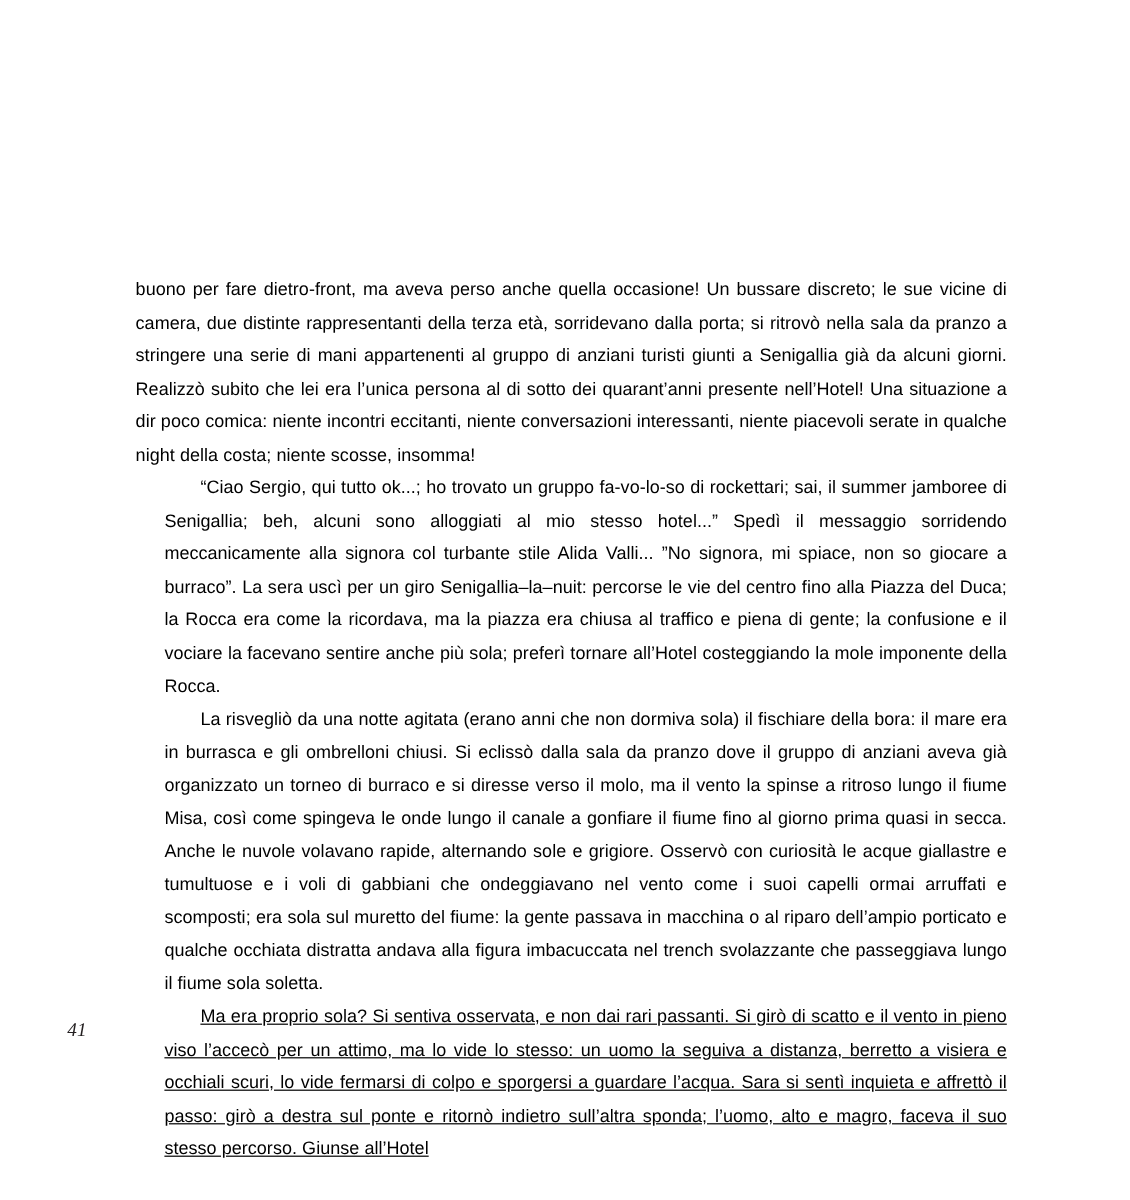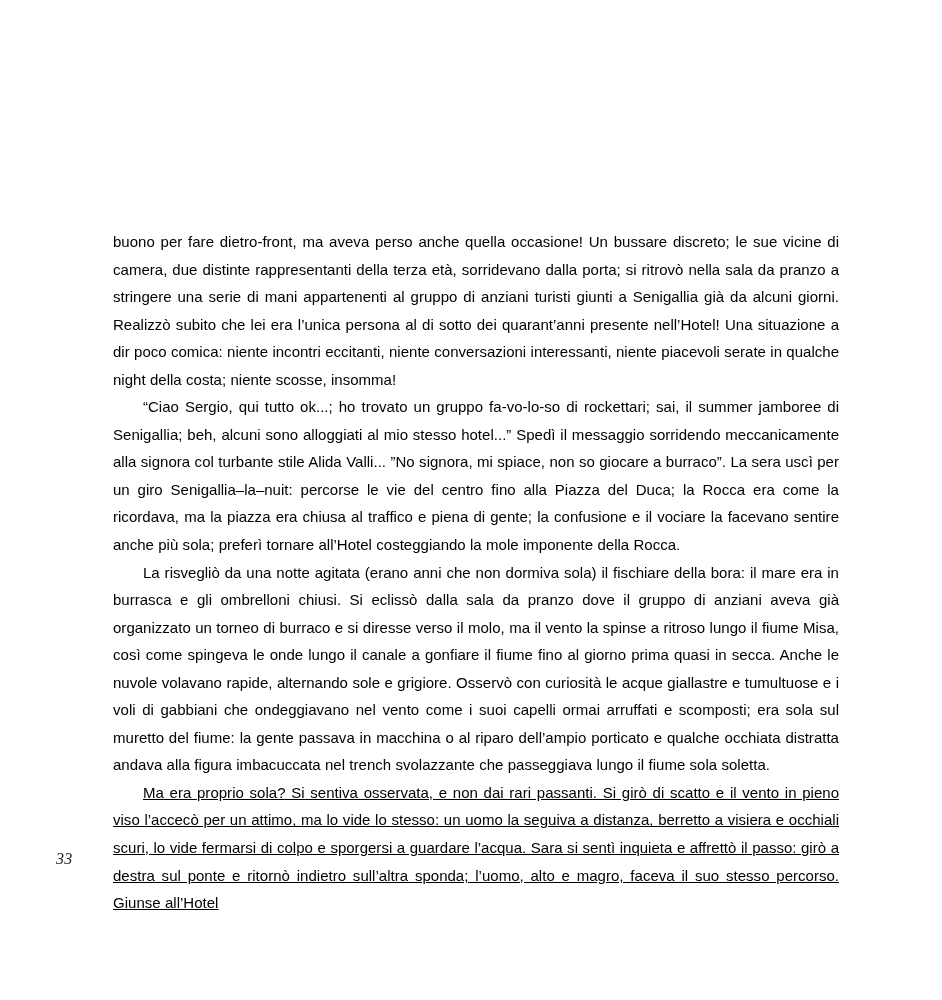--- a/index.html
+++ b/index.html
@@ -63,39 +63,40 @@
   }
 
   
   .textblock p.cont {
     text-indent: 0;
   }
 
   
   .textblock p.indent {
     text-indent: 30px;
+    margin-left: 24px;
   }
 
   
   .textblock p:last-child {
     text-align: justify;
     text-decoration: underline;
   }
 
   
   .textblock, .folio {
     text-rendering: optimizeLegibility;
   }
 </style>
 </head>
 <body>
 
 <div class="page">
 
-  <div class="folio">33</div>
+  <div class="folio">41</div>
 
   <div class="textblock">
     <p class="cont">buono per fare dietro-front, ma aveva perso anche quella occasione! Un bussare discreto; le sue  vicine di camera, due distinte rappresentanti della terza età, sorridevano dalla porta; si ritrovò nella sala da pranzo a stringere una serie di mani appartenenti al gruppo di anziani turisti giunti a Senigallia già da alcuni giorni. Realizzò subito che lei era l’unica persona al di sotto dei quarant’anni presente nell’Hotel! Una situazione a dir poco comica: niente incontri eccitanti, niente conversazioni interessanti, niente piacevoli serate in qualche night della costa; niente scosse, insomma!</p>
     <p class="indent">“Ciao Sergio, qui tutto ok...; ho trovato un gruppo fa-vo-lo-so di rockettari; sai, il summer jamboree di Senigallia; beh, alcuni sono alloggiati al mio stesso hotel...” Spedì il messaggio sorridendo meccanicamente alla signora col turbante stile Alida Valli... ”No signora, mi spiace, non so giocare a burraco”. La sera uscì per un giro Senigallia–la–nuit: percorse le vie del centro fino alla Piazza del Duca; la Rocca era come la ricordava, ma la piazza era chiusa al traffico e piena di gente; la confusione e il vociare la facevano sentire anche più sola; preferì tornare all’Hotel costeggiando la mole imponente della Rocca.</p>
     <p class="indent">La risvegliò da una notte agitata (erano anni che non dormiva sola) il fischiare della bora: il mare era in burrasca e gli ombrelloni chiusi. Si eclissò dalla sala da pranzo dove il gruppo di anziani aveva già organizzato un torneo di burraco e si diresse verso il molo, ma il vento la spinse a ritroso lungo il fiume Misa, così come spingeva le onde lungo il canale a gonfiare il fiume fino al giorno prima quasi in secca. Anche le nuvole volavano rapide, alternando sole e grigiore. Osservò con curiosità le acque giallastre e tumultuose e i voli di gabbiani che ondeggiavano nel vento come i suoi capelli ormai arruffati e scomposti; era sola sul muretto del fiume: la gente passava in macchina o al riparo dell’ampio porticato e qualche occhiata distratta andava alla figura imbacuccata nel trench svolazzante che passeggiava lungo il fiume sola soletta.</p>
     <p class="indent">Ma era proprio sola? Si sentiva osservata, e non dai rari passanti. Si girò di scatto e il vento in pieno viso l’accecò per un attimo, ma lo vide lo stesso: un uomo la seguiva  a distanza, berretto a visiera e occhiali scuri, lo vide fermarsi di colpo e sporgersi a guardare l’acqua. Sara si sentì inquieta e affrettò il passo: girò a destra sul ponte e ritornò indietro sull’altra sponda; l’uomo, alto e magro, faceva il suo stesso percorso. Giunse all’Hotel</p>
   </div>
 
 </div>
 

